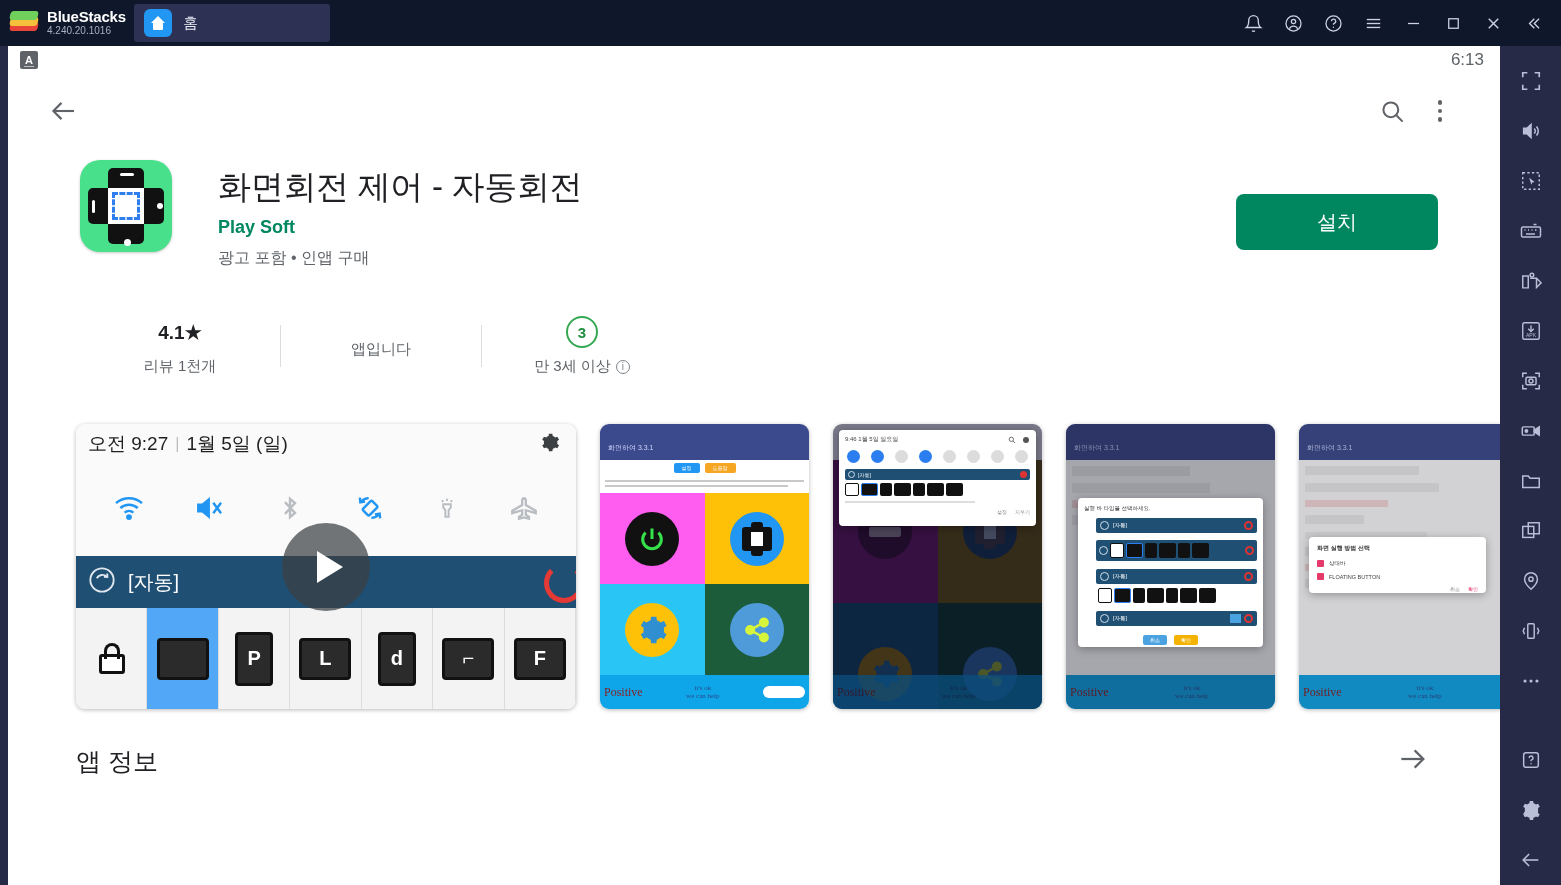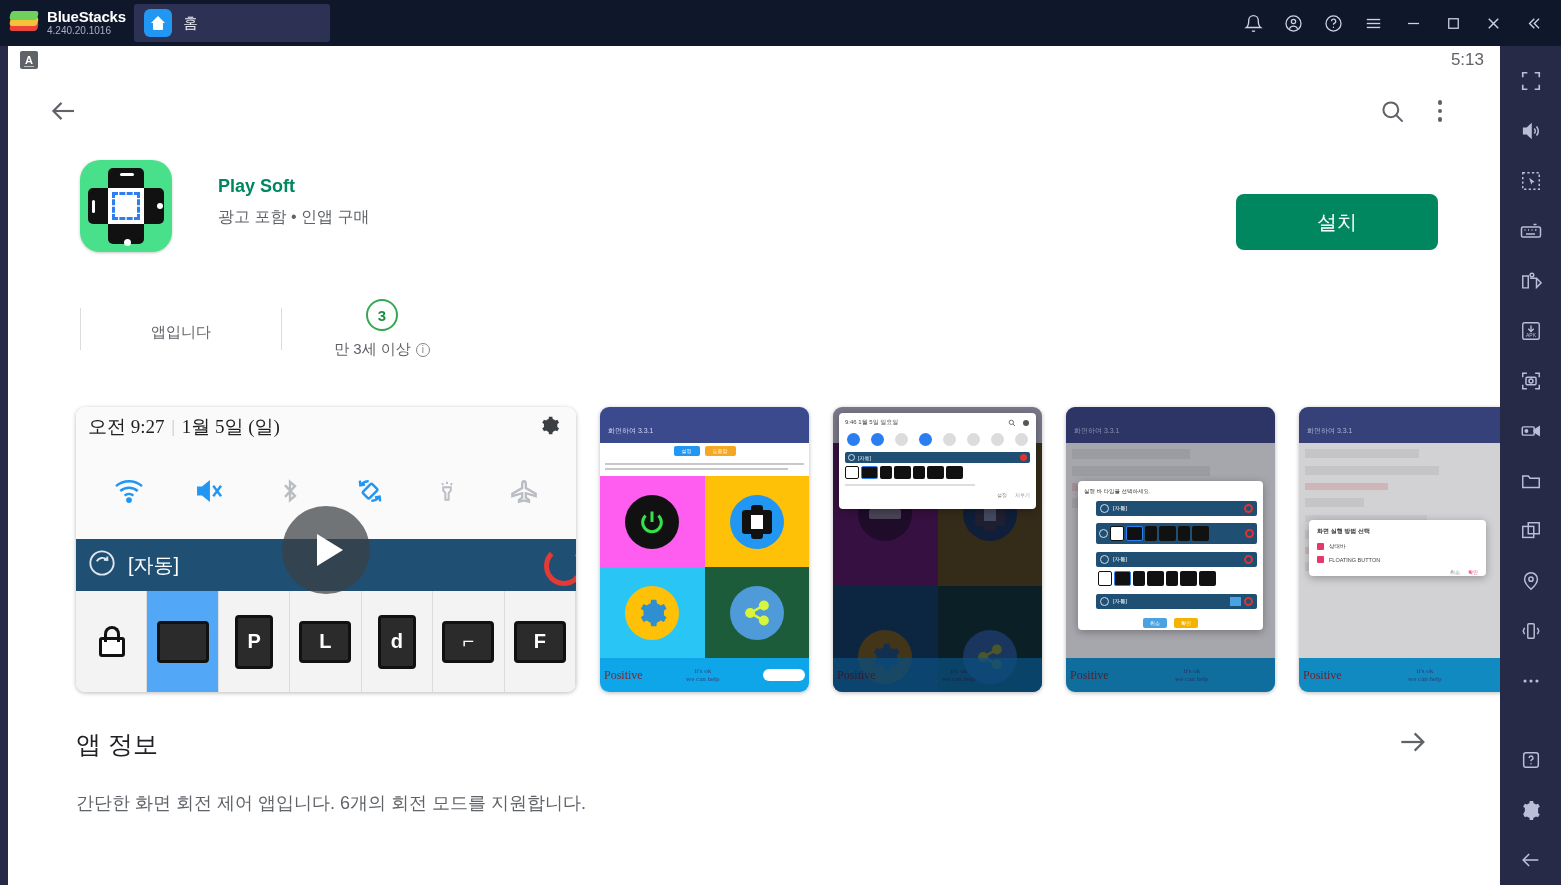--- a/index.html
+++ b/index.html
@@ -251,21 +251,21 @@
       </div>
     </div>
   </div>
 
   <div class="viewport">
 
     <div class="status-bar">
       <div class="sb-left">
         <div class="sb-badge">A</div>
       </div>
-      <div class="sb-clock">5:13</div>
+      <div class="sb-clock">6:13</div>
     </div>
 
     <div class="play-toolbar">
       <div class="pt-icon">
         <svg width="30" height="30" viewBox="0 0 24 24" fill="none" stroke="#5f6368" stroke-width="1.7">
             <line x1="20" y1="12" x2="4" y2="12"></line>
             <polyline points="10,5.5 3.5,12 10,18.5"></polyline>
           </svg>
       </div>
       <div class="pt-spacer"></div>
@@ -289,48 +289,53 @@
         <div class="ai-phone-h"></div>
         <div class="ai-phone-v"></div>
         <div class="ai-screen"></div>
         <div class="ai-sq"></div>
         <div class="ai-dot1"></div>
         <div class="ai-dot2"></div>
         <div class="ai-bar1"></div>
         <div class="ai-bar2"></div>
       </div>
       <div class="app-meta">
+        <div class="app-title">화면회전 제어 - 자동회전</div>
         <div class="app-dev">Play Soft</div>
         <div class="app-sub">광고 포함 • 인앱 구매</div>
       </div>
       <button class="install-btn">설치</button>
     </div>
 
     <div class="stats">
+      <div class="stat">
+        <div class="stat-top">4.1★</div>
+        <div class="stat-bot">리뷰 1천개</div>
+      </div>
       <div class="divider"></div>
       <div class="stat">
         <div class="stat-bot">앱입니다</div>
       </div>
       <div class="divider"></div>
       <div class="stat">
         <div class="stat-top">
           <span class="rating-circle">3</span>
         </div>
         <div class="stat-bot">
           <span>만 3세 이상</span>
           <i class="info-i">i</i>
         </div>
       </div>
     </div>
 
     <div class="shots">
 
       <div class="shot video">
         <div class="v-top">
-          <div style="display:flex;align-items:center;font-family:Liberation Serif, serif;">
+          <div style="display:flex;align-items:center;">
             <span class="v-time">오전 9:27</span>
             <span class="v-sep">|</span>
             <span class="v-time">1월 5일 (일)</span>
           </div>
           <span>
             <svg width="21" height="21" viewBox="0 0 24 24" fill="#3c4043">
                 <path d="M12 8.3a3.7 3.7 0 1 0 0 7.4 3.7 3.7 0 0 0 0-7.4zm9 3.7c0-.6-.05-1.1-.14-1.65l2.07-1.6-2-3.45-2.45 1a7.9 7.9 0 0 0-2.85-1.65L15.3 2h-4l-.33 2.65c-1.05.35-2.02.9-2.85 1.65l-2.45-1-2 3.45 2.07 1.6C5.65 10.9 5.6 11.4 5.6 12s.05 1.1.14 1.65l-2.07 1.6 2 3.45 2.45-1c.83.75 1.8 1.3 2.85 1.65L11.3 22h4l.33-2.65a7.9 7.9 0 0 0 2.85-1.65l2.45 1 2-3.45-2.07-1.6c.09-.55.14-1.05.14-1.65z"></path>
               </svg>
           </span>
         </div>
@@ -666,21 +671,20 @@
 
     <div class="appinfo">
       <h2>앱 정보</h2>
       <span class="ai-arrow">
         <svg width="32" height="32" viewBox="0 0 24 24" fill="none" stroke="#5f6368" stroke-width="1.7">
             <line x1="4" y1="12" x2="20" y2="12"></line>
             <polyline points="14,5.5 20.5,12 14,18.5"></polyline>
           </svg>
       </span>
     </div>
-    <div class="appinfo-desc">간단한 화면 회전 제어 앱입니다. 6개의 회전 모드를 지원합니다.</div>
 
   </div>
 
   <div class="dock">
     <div class="dock-btn">
       <svg width="22" height="22" viewBox="0 0 24 24" fill="none" stroke="currentColor" stroke-width="1.8">
           <polyline points="3,8 3,3 8,3"></polyline>
           <polyline points="16,3 21,3 21,8"></polyline>
           <polyline points="21,16 21,21 16,21"></polyline>
           <polyline points="8,21 3,21 3,16"></polyline>

